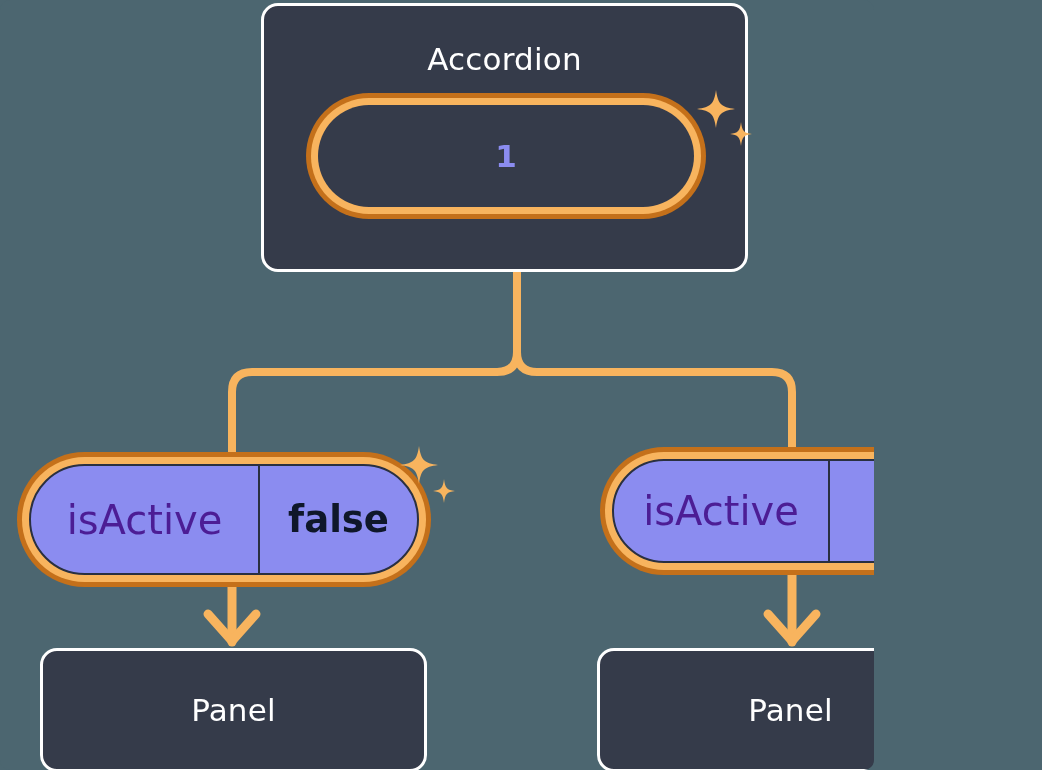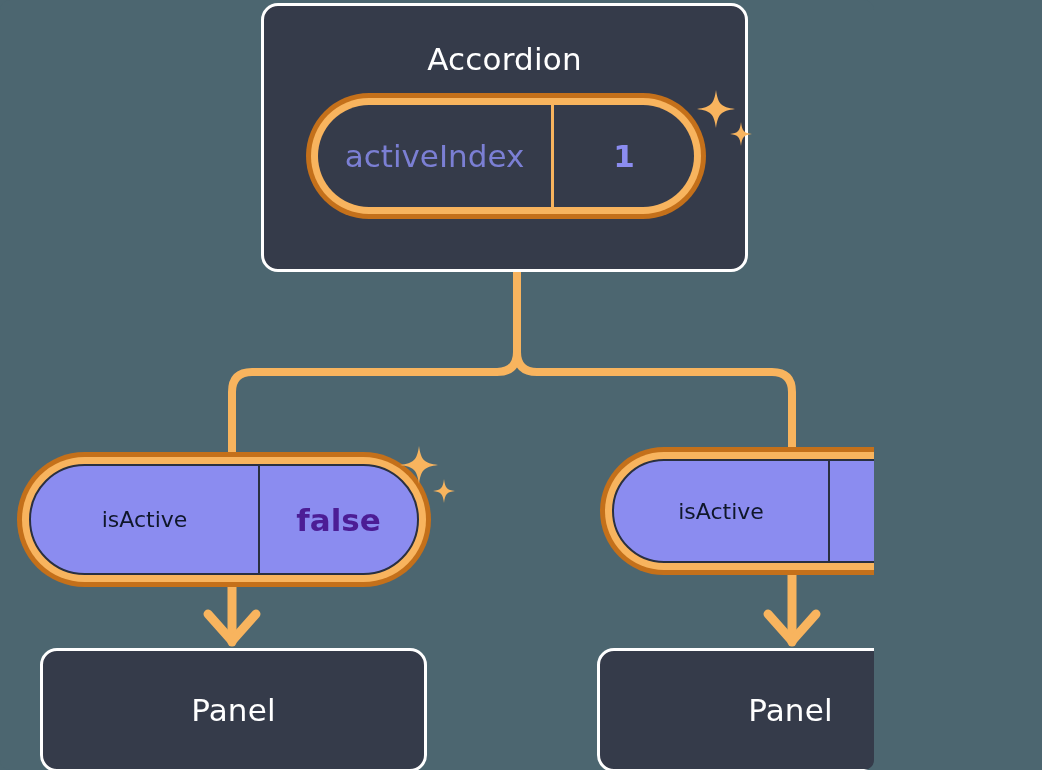--- a/index.html
+++ b/index.html
@@ -128,28 +128,28 @@
     font-size: 31px;
     font-weight: 700;
   }
 
   
   .pill-purple .pill-inner {
     background: #8b8cf0;
     border: 2px solid #2a3040;
   }
   .pill-purple .cell-key {
-    color: #0f172a;
-    font-size: 22px;
+    color: #4c1d95;
+    font-size: 40px;
     font-weight: 400;
     border-right: 2px solid #2a3040;
   }
   .pill-purple .cell-val {
-    color: #4c1d95;
-    font-size: 31px;
+    color: #0f172a;
+    font-size: 37px;
     font-weight: 700;
   }
 
   #pill-isactive-false {
     left: 17px;
     top: 452px;
     width: 414px;
     height: 135px;
   }
   #pill-isactive-false .cell-key { flex: 0 0 229px; }
@@ -192,21 +192,20 @@
   </svg>
 
   <div class="compbox" id="accordion-box">
     <div class="compbox-title">Accordion</div>
   </div>
 
   <div class="pill" id="pill-activeindex">
     <div class="pill-outer" style="left:0;top:0;width:100%;height:100%;">
       <div class="pill-mid">
         <div class="pill-inner">
-          <div class="pill-cell cell-key">activeIndex</div>
           <div class="pill-cell cell-val">1</div>
         </div>
       </div>
     </div>
   </div>
 
   <svg class="sparkle" style="left:694px;top:88px;" width="60" height="62" viewBox="0 0 60 62">
     <path d="M22 2 C24 16 27 19 41 21 C27 23 24 26 22 40 C20 26 17 23 3 21 C17 19 20 16 22 2 Z" fill="#f8b45e"></path>
     <path d="M47 34 C48 43 50 45 58 46 C50 47 48 49 47 58 C46 49 44 47 36 46 C44 45 46 43 47 34 Z" fill="#f8b45e"></path>
   </svg>

